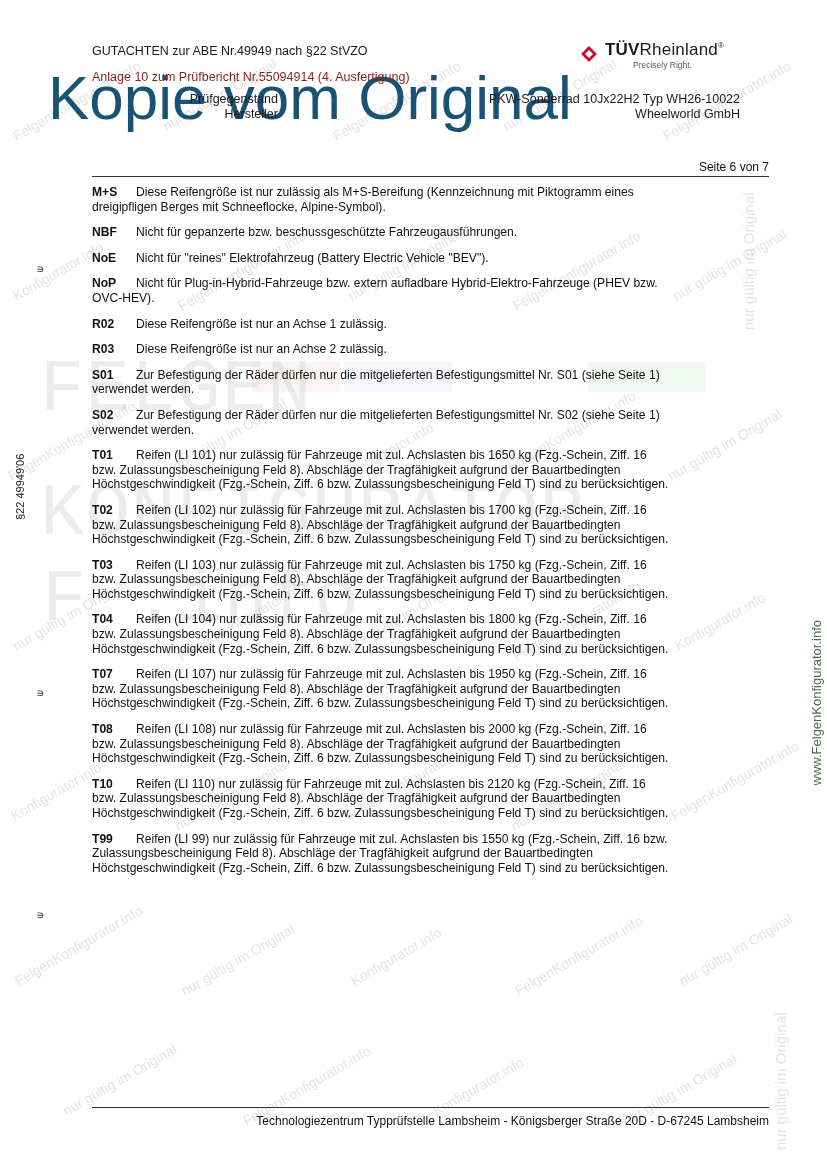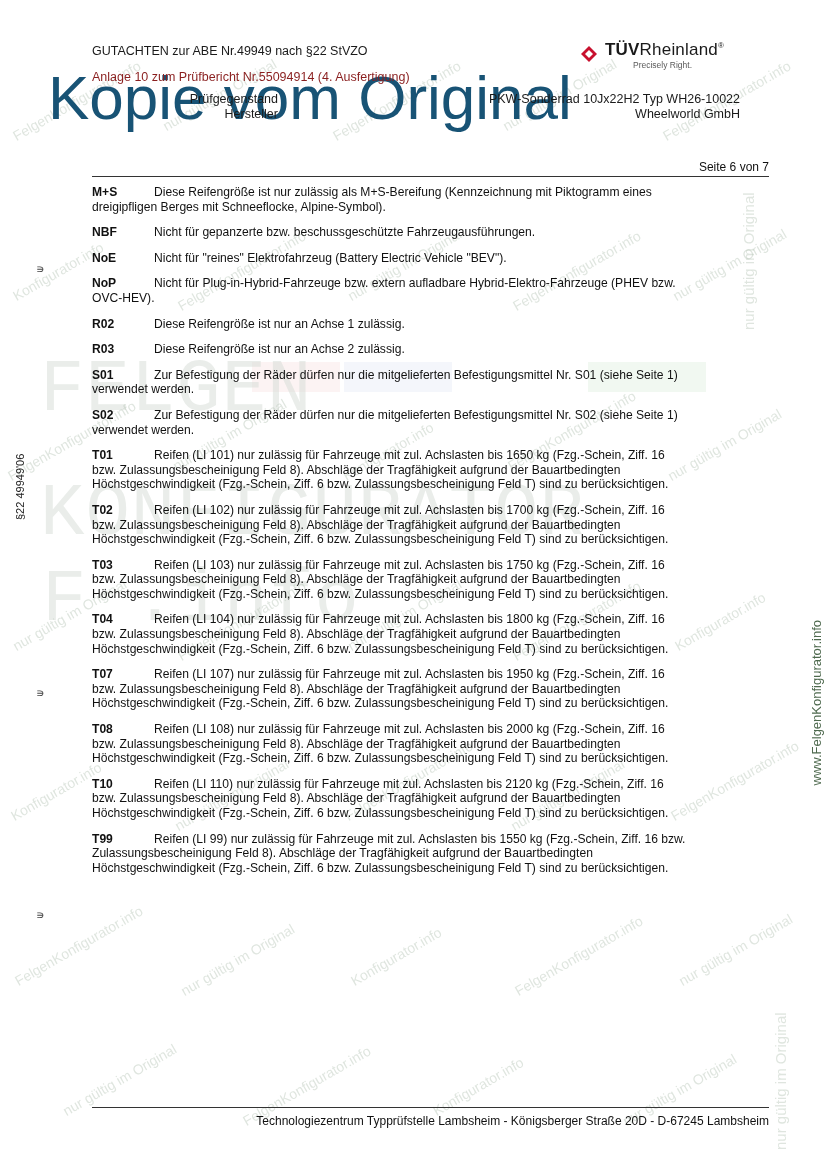--- a/index.html
+++ b/index.html
@@ -183,21 +183,21 @@
     color: #111;
     line-height: 14.6px;
   }
   .entry {
     margin-bottom: 11px;
     position: relative;
   }
   .entry .code {
     font-weight: bold;
     display: inline-block;
-    width: 62px;
+    width: 44px;
     vertical-align: top;
   }
   .entry .txt {
     display: inline;
   }
   .entry .first-line {
     display: block;
   }
   .entry .cont {
     display: block;

